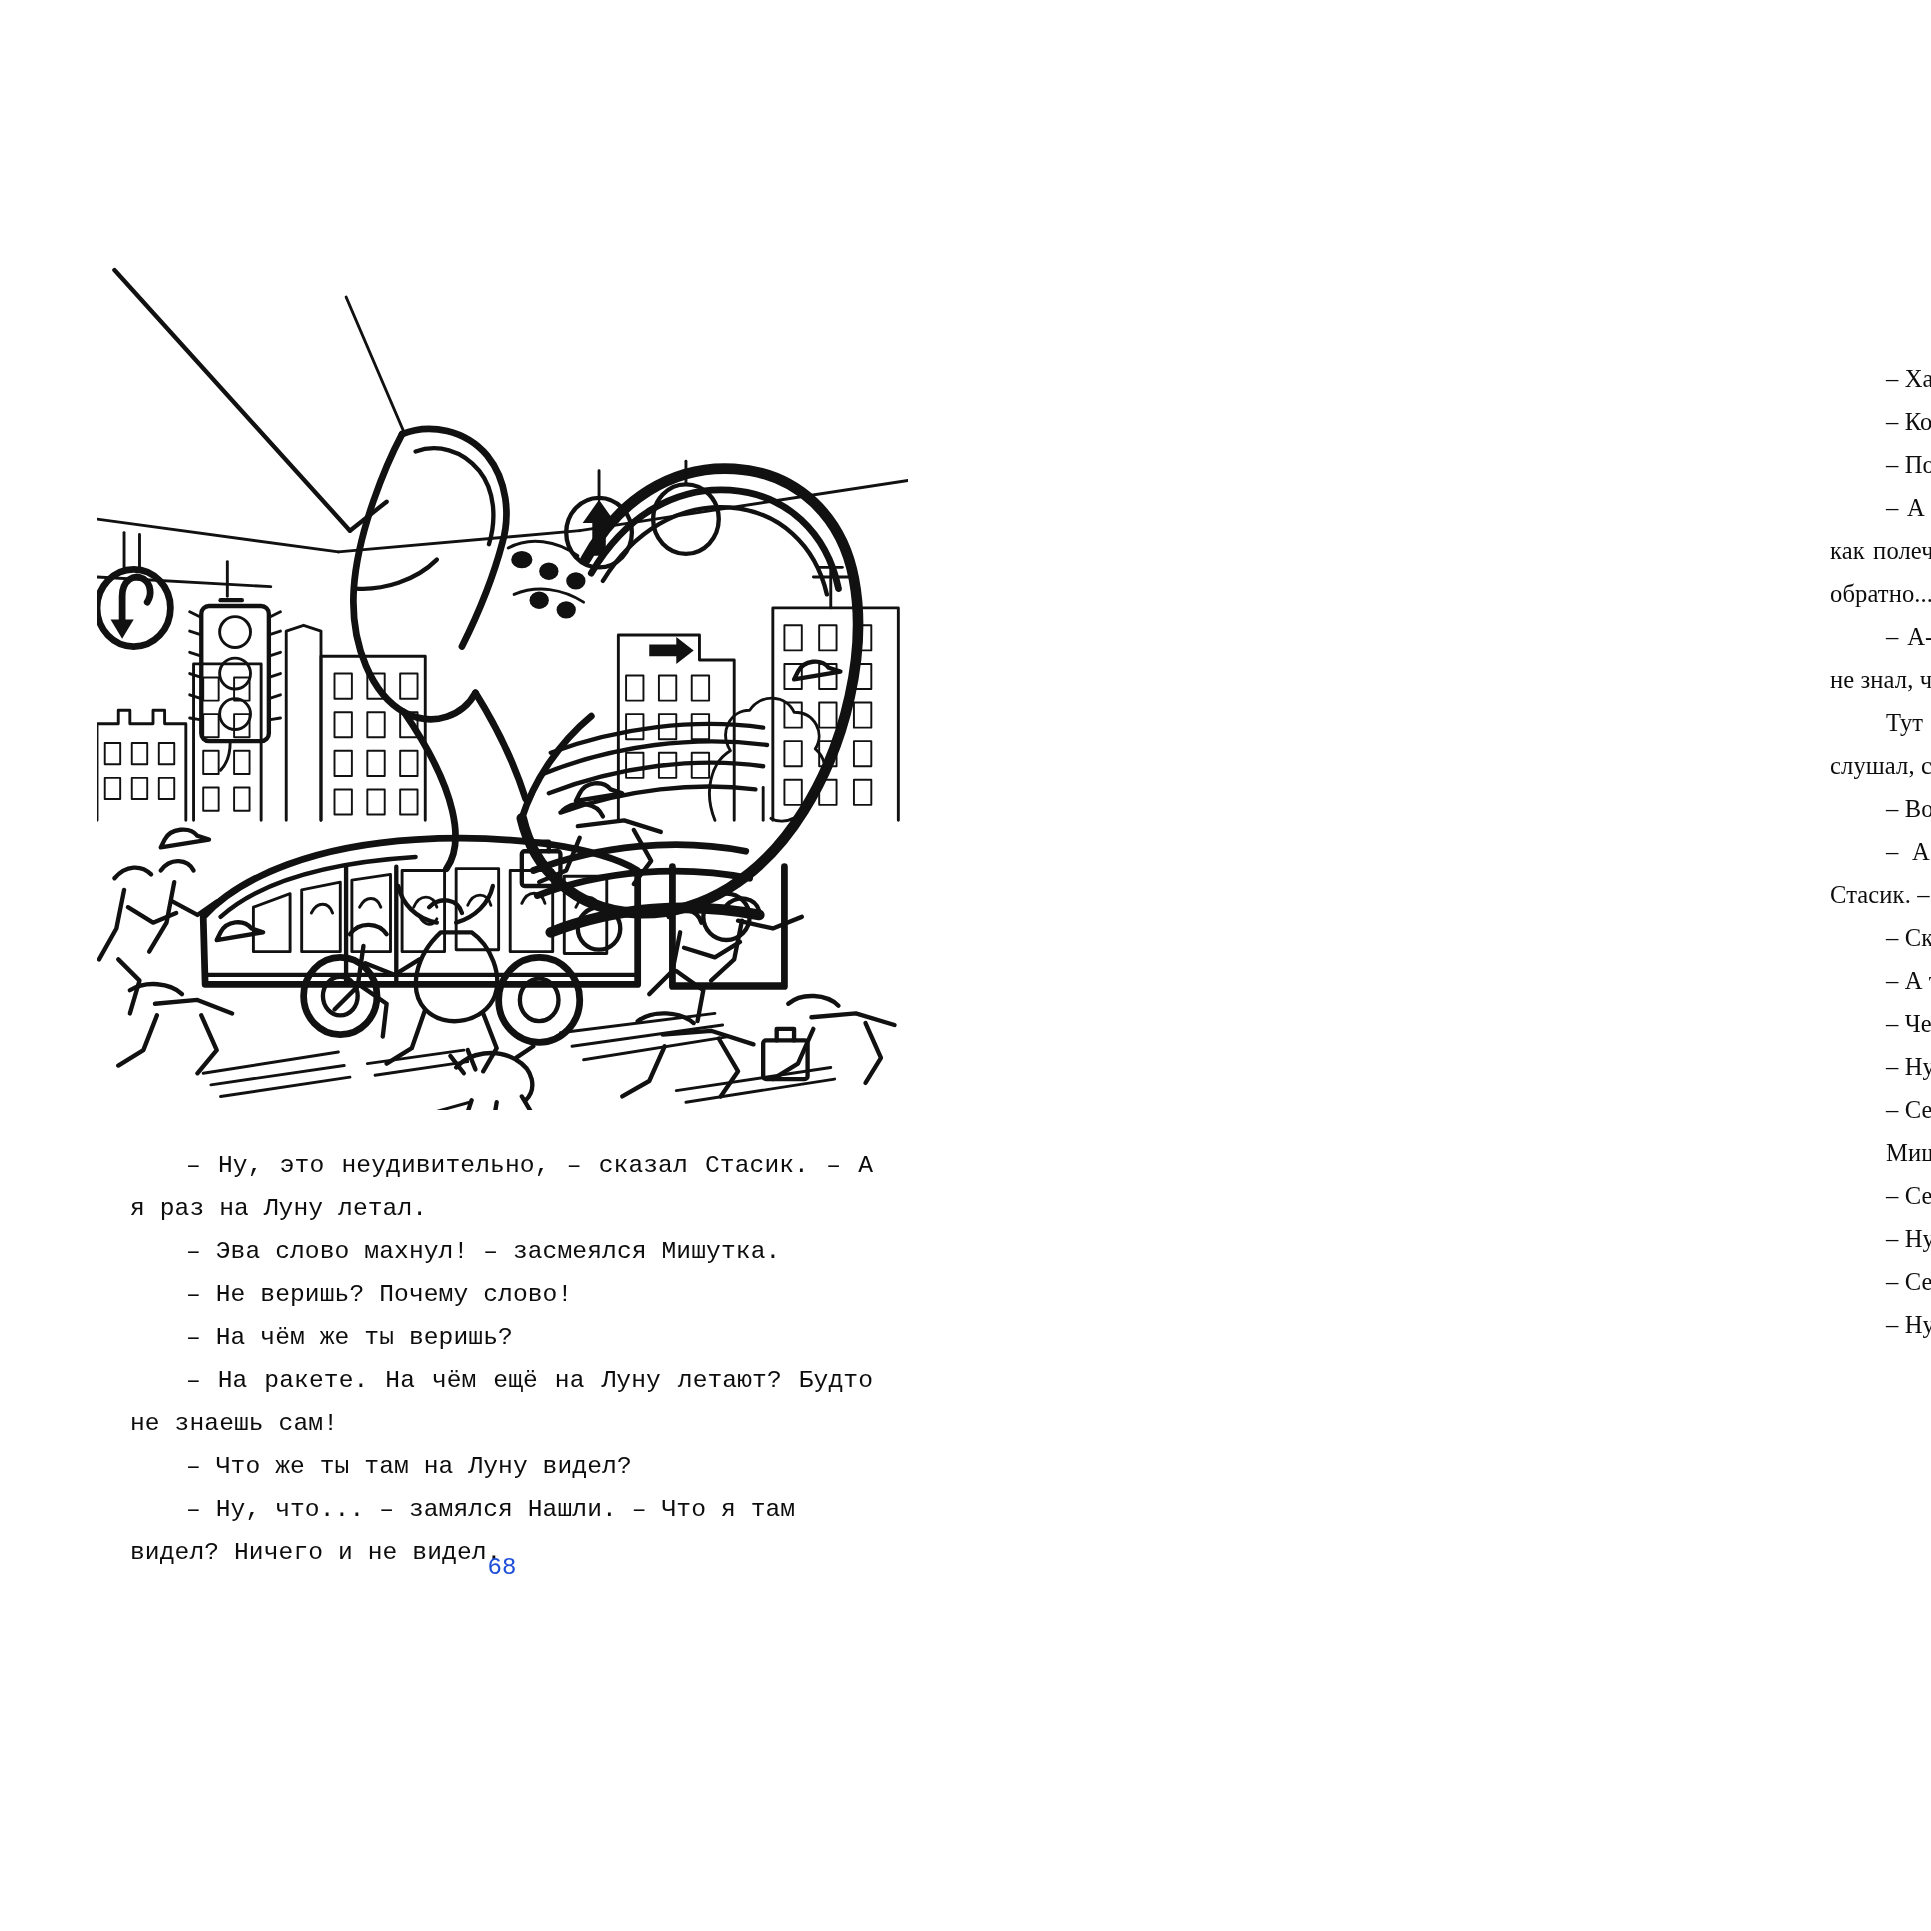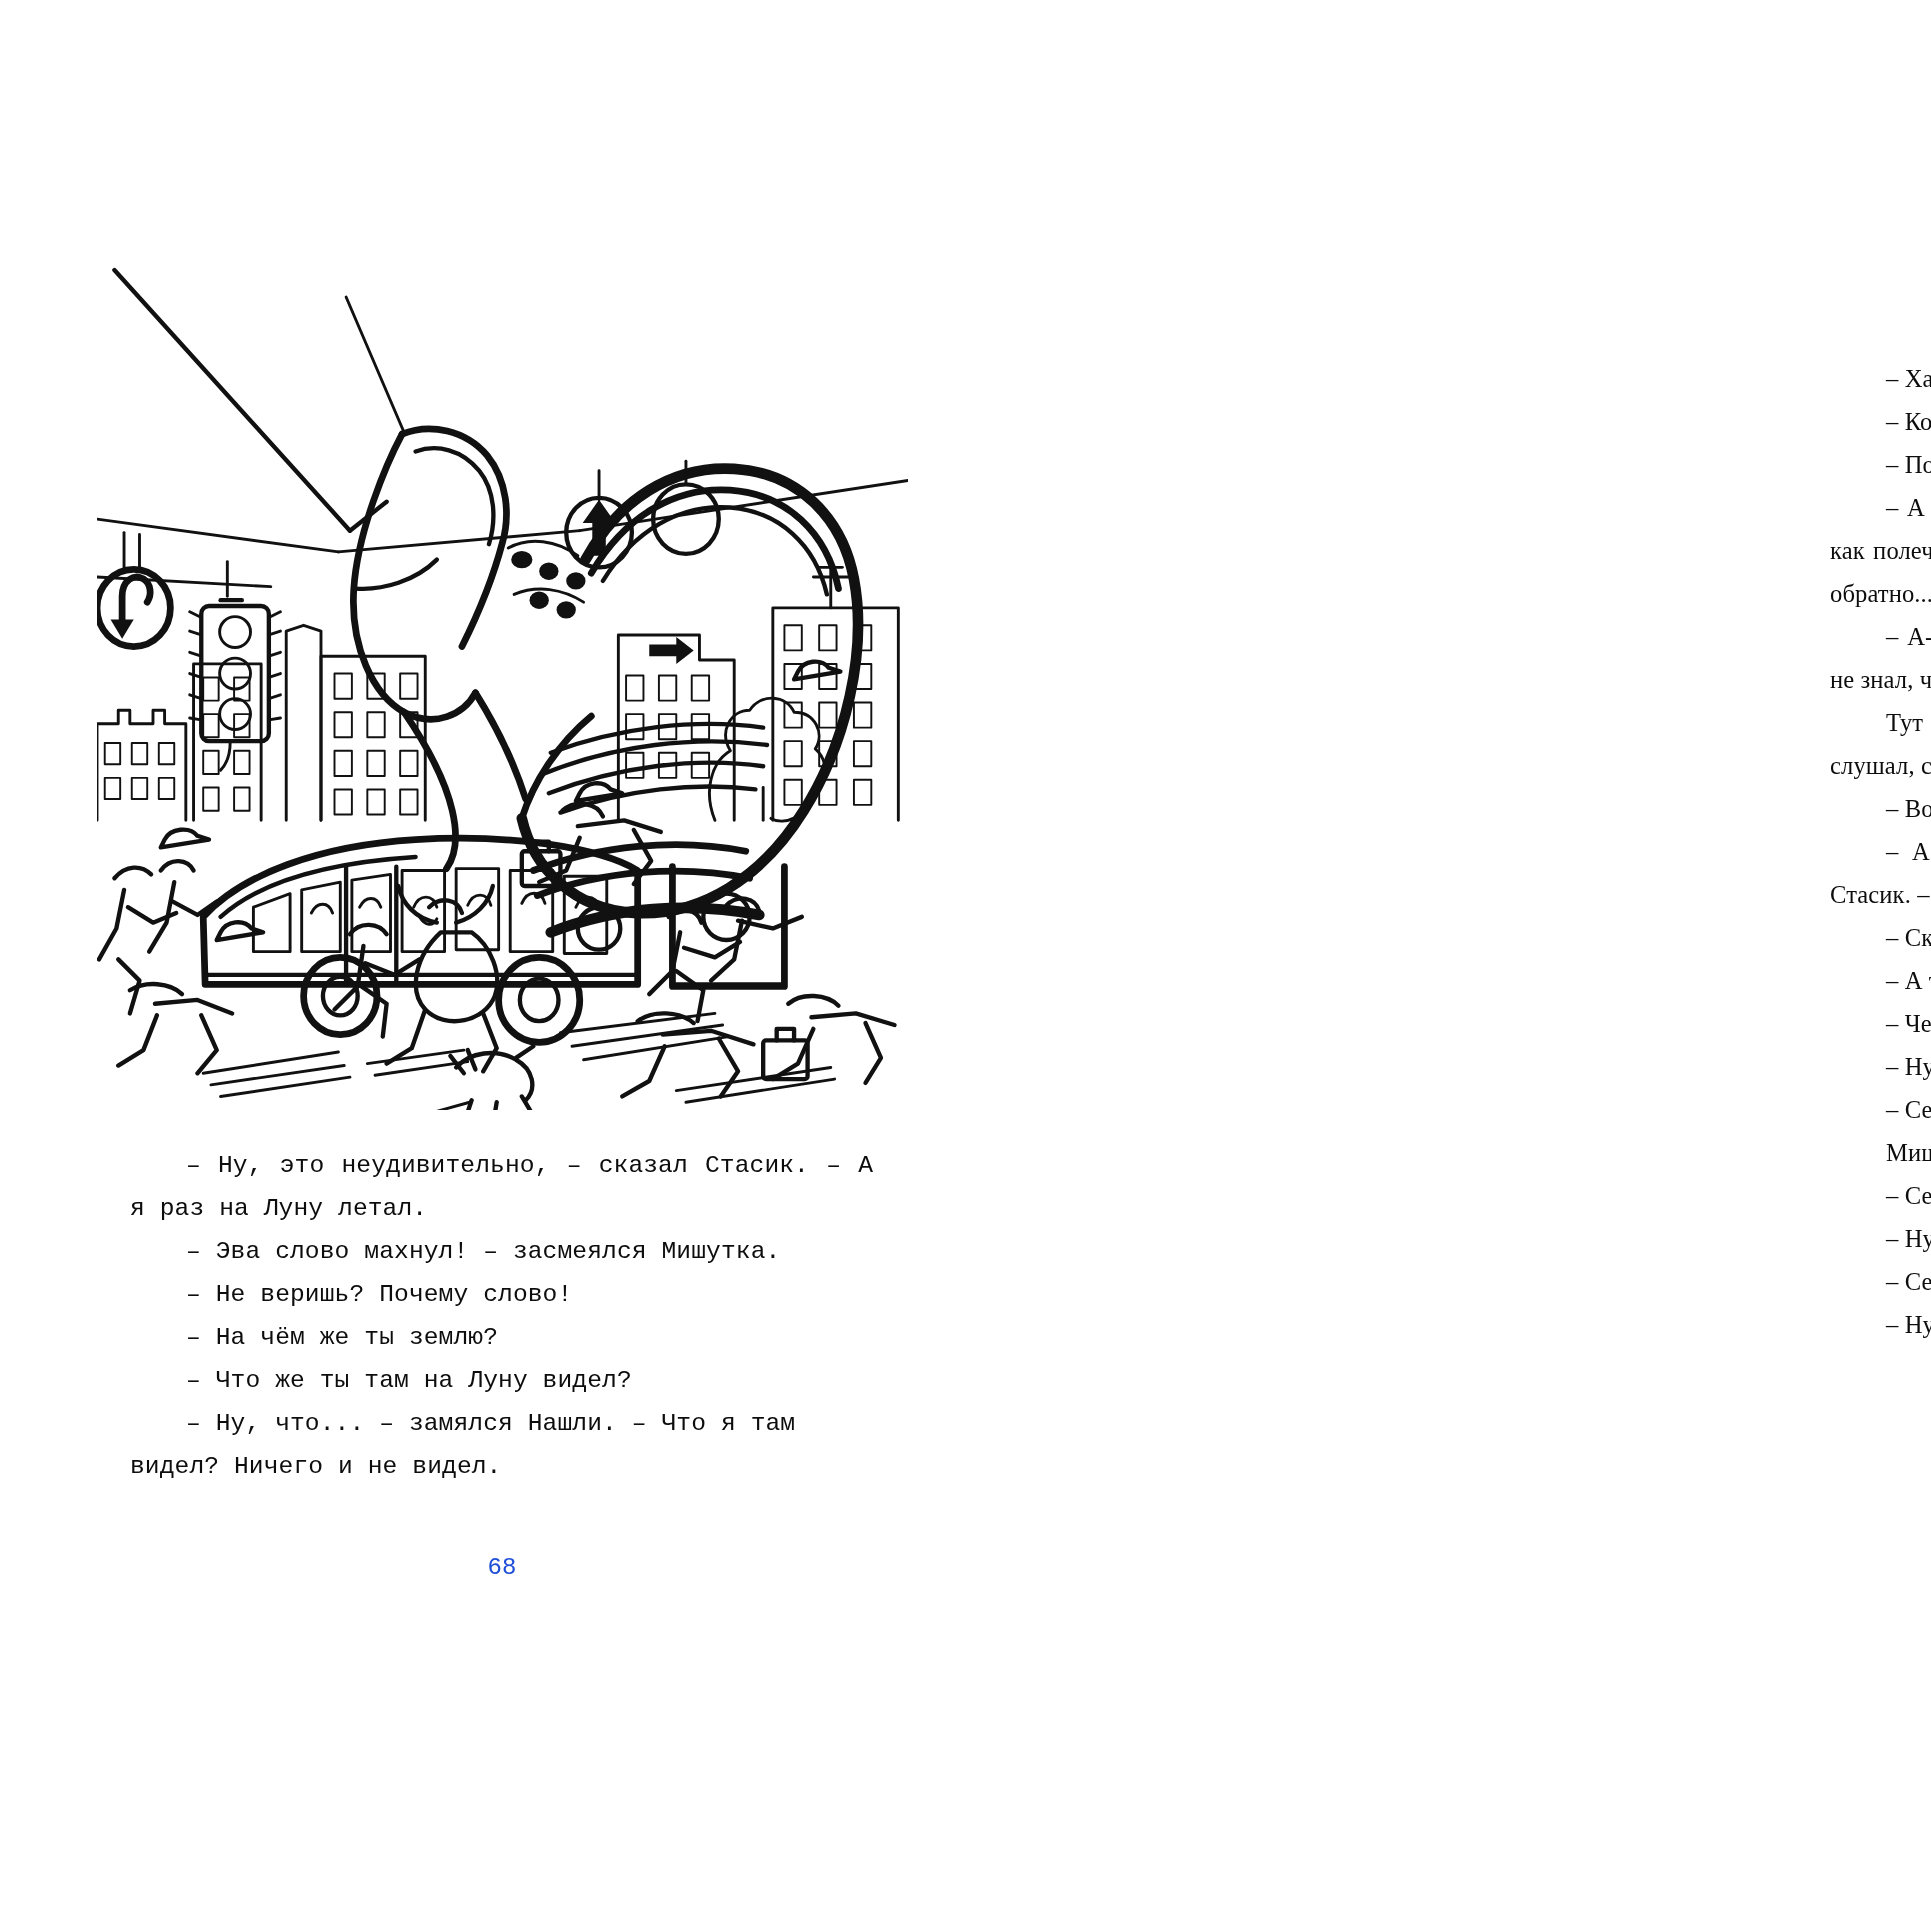--- a/index.html
+++ b/index.html
@@ -428,21 +428,22 @@
           <path d="M610 892 L764 868"></path>
         </g>
 
       </svg>
     </div>
 
     <div class="text-col left">
       <p class="para">– Ну, это неудивительно, – сказал Стасик. – А я раз на Луну летал.</p>
       <p class="para">– Эва слово махнул! – засмеялся Мишутка.</p>
       <p class="para">– Не веришь? Почему слово!</p>
-      <p class="para">– На чём же ты землю?</p>
+      <p class="para">– На чём же ты веришь?</p>
+      <p class="para">– На ракете. На чём ещё на Луну летают? Будто не знаешь сам!</p>
       <p class="para">– Что же ты там на Луну видел?</p>
       <p class="para">– Ну, что... – замялся Нашли. – Что я там видел? Ничего и не видел.</p>
     </div>
 
     <div class="folio folio-left">68</div>
   </div>
 
   <div class="page page-right">
     <div class="text-col right">
       <p class="para">– Ха-ха-ха! – рассмеялся Мишутка. – А говорит, на Луну летал!</p>

